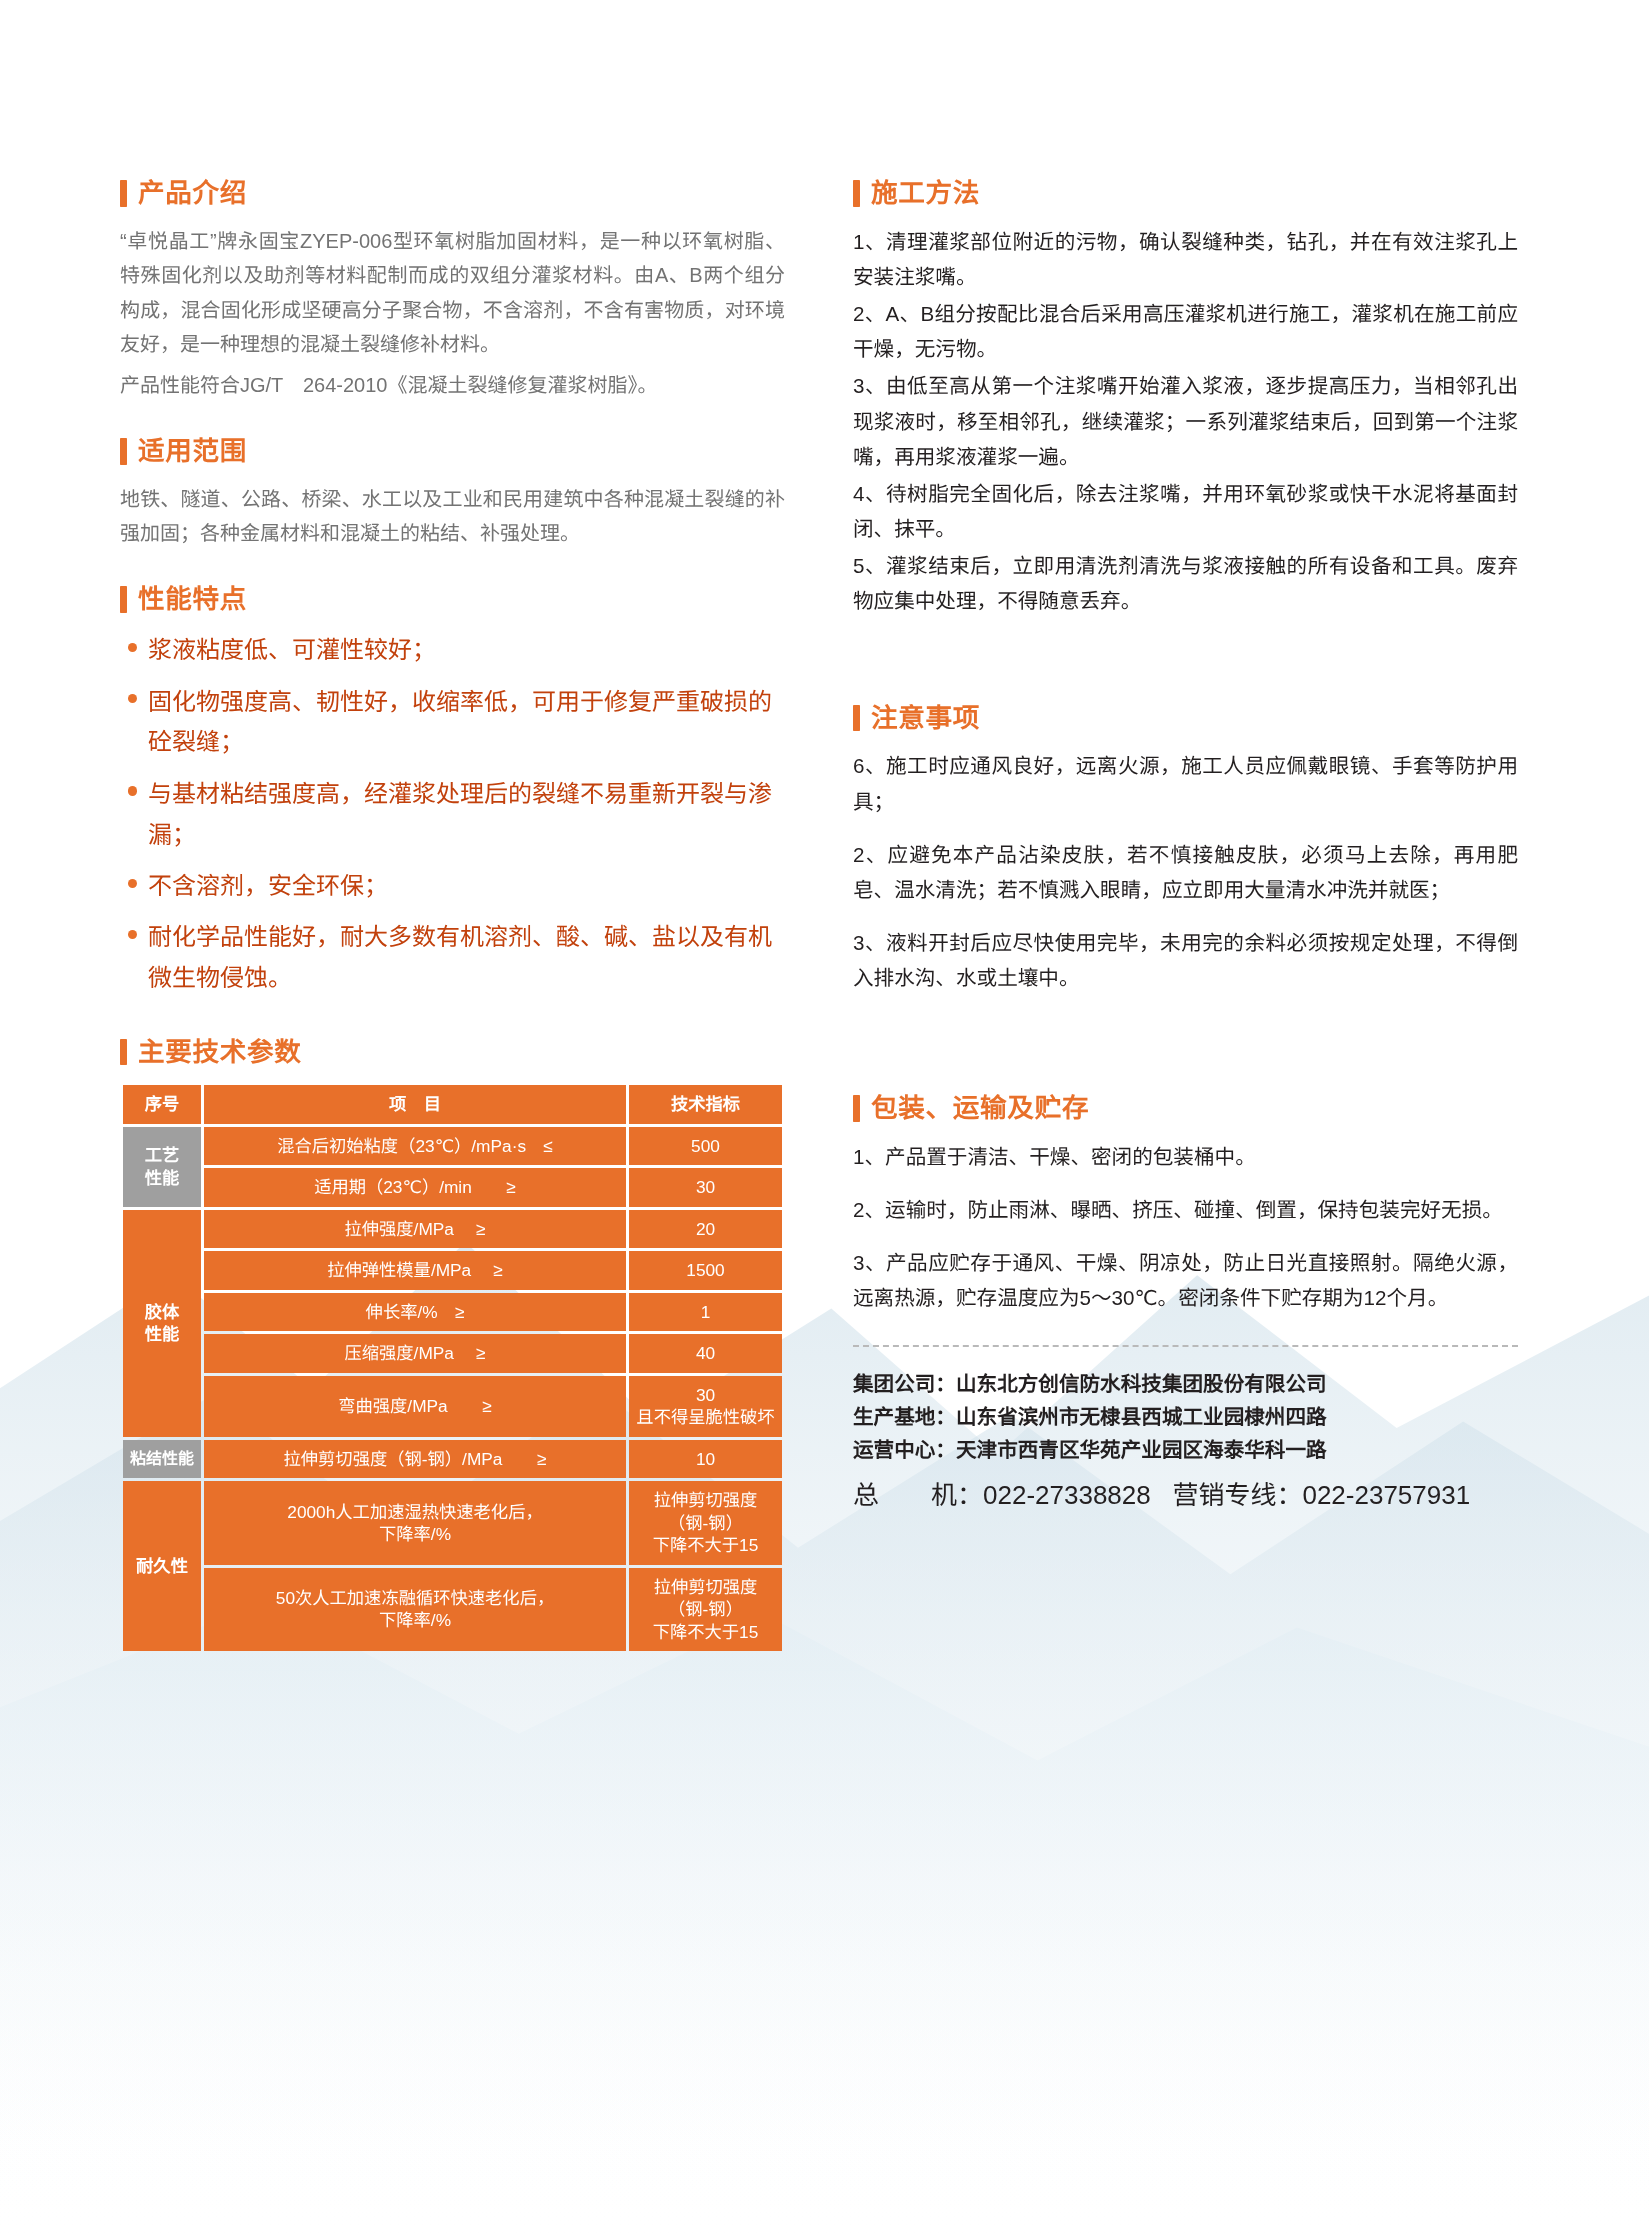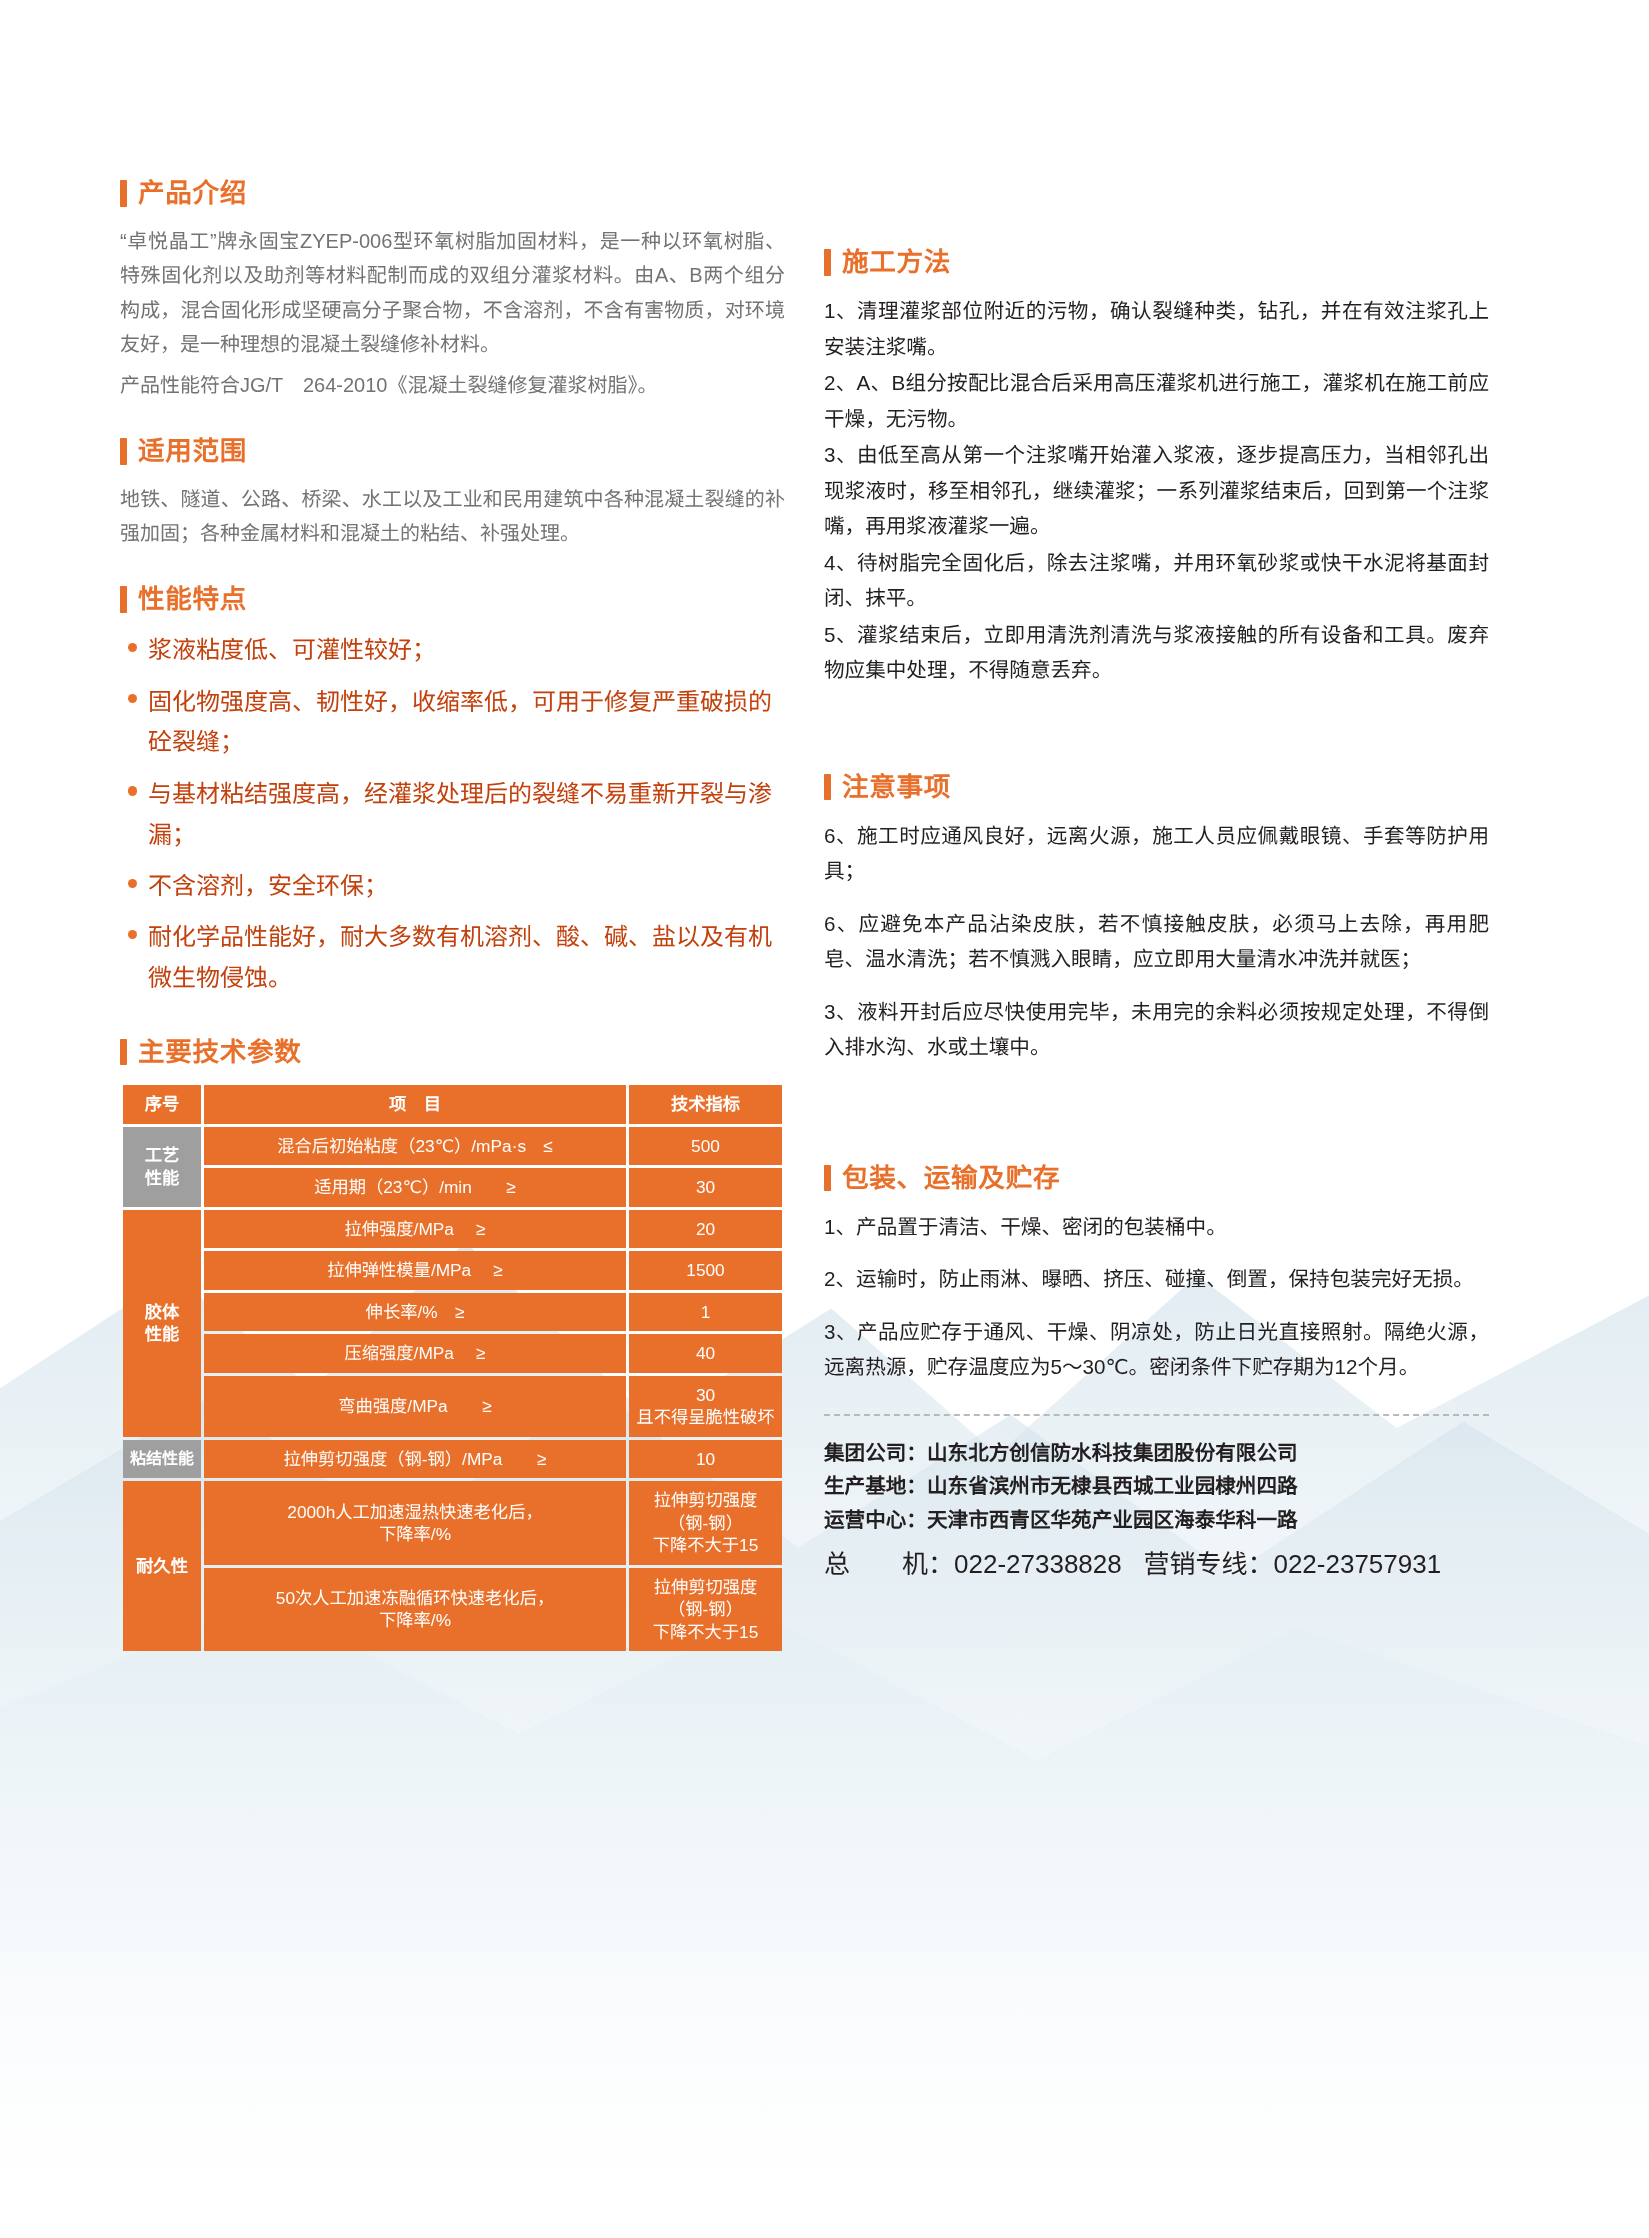--- a/index.html
+++ b/index.html
@@ -27,22 +27,22 @@
   .page {
     position: relative;
     z-index: 2;
     width: 1650px;
     height: 2239px;
     box-sizing: border-box;
     padding: 180px 120px 60px 120px;
   }
   .columns {
     display: flex;
-    gap: 39px;
-    align-items: center;
+    gap: 68px;
+    align-items: flex-start;
   }
   .col {
     width: 665px;
     flex: 0 0 665px;
   }
 
   
   .sec-head {
     display: flex;
     align-items: center;
@@ -324,21 +324,21 @@
       <p class="num-p">4、待树脂完全固化后，除去注浆嘴，并用环氧砂浆或快干水泥将基面封闭、抹平。</p>
       <p class="num-p">5、灌浆结束后，立即用清洗剂清洗与浆液接触的所有设备和工具。废弃物应集中处理，不得随意丢弃。</p>
 
       <div style="height:86px"></div>
 
       <div class="sec-head">
         <span class="sec-bar"></span>
         <span class="sec-title">注意事项</span>
       </div>
       <p class="num-p">6、施工时应通风良好，远离火源，施工人员应佩戴眼镜、手套等防护用具；</p>
-      <p class="num-p sp-p">6、应避免本产品沾染皮肤，若不慎接触皮肤，必须马上去除，再用肥皂、温水清洗；若不慎溅入眼睛，应立即用大量清水冲洗并就医；</p>
+      <p class="num-p sp-p">2、应避免本产品沾染皮肤，若不慎接触皮肤，必须马上去除，再用肥皂、温水清洗；若不慎溅入眼睛，应立即用大量清水冲洗并就医；</p>
       <p class="num-p sp-p">3、液料开封后应尽快使用完毕，未用完的余料必须按规定处理，不得倒入排水沟、水或土壤中。</p>
 
       <div style="height:100px"></div>
 
       <div class="sec-head">
         <span class="sec-bar"></span>
         <span class="sec-title">包装、运输及贮存</span>
       </div>
       <p class="num-p">1、产品置于清洁、干燥、密闭的包装桶中。</p>
       <p class="num-p sp-p">2、运输时，防止雨淋、曝晒、挤压、碰撞、倒置，保持包装完好无损。</p>

